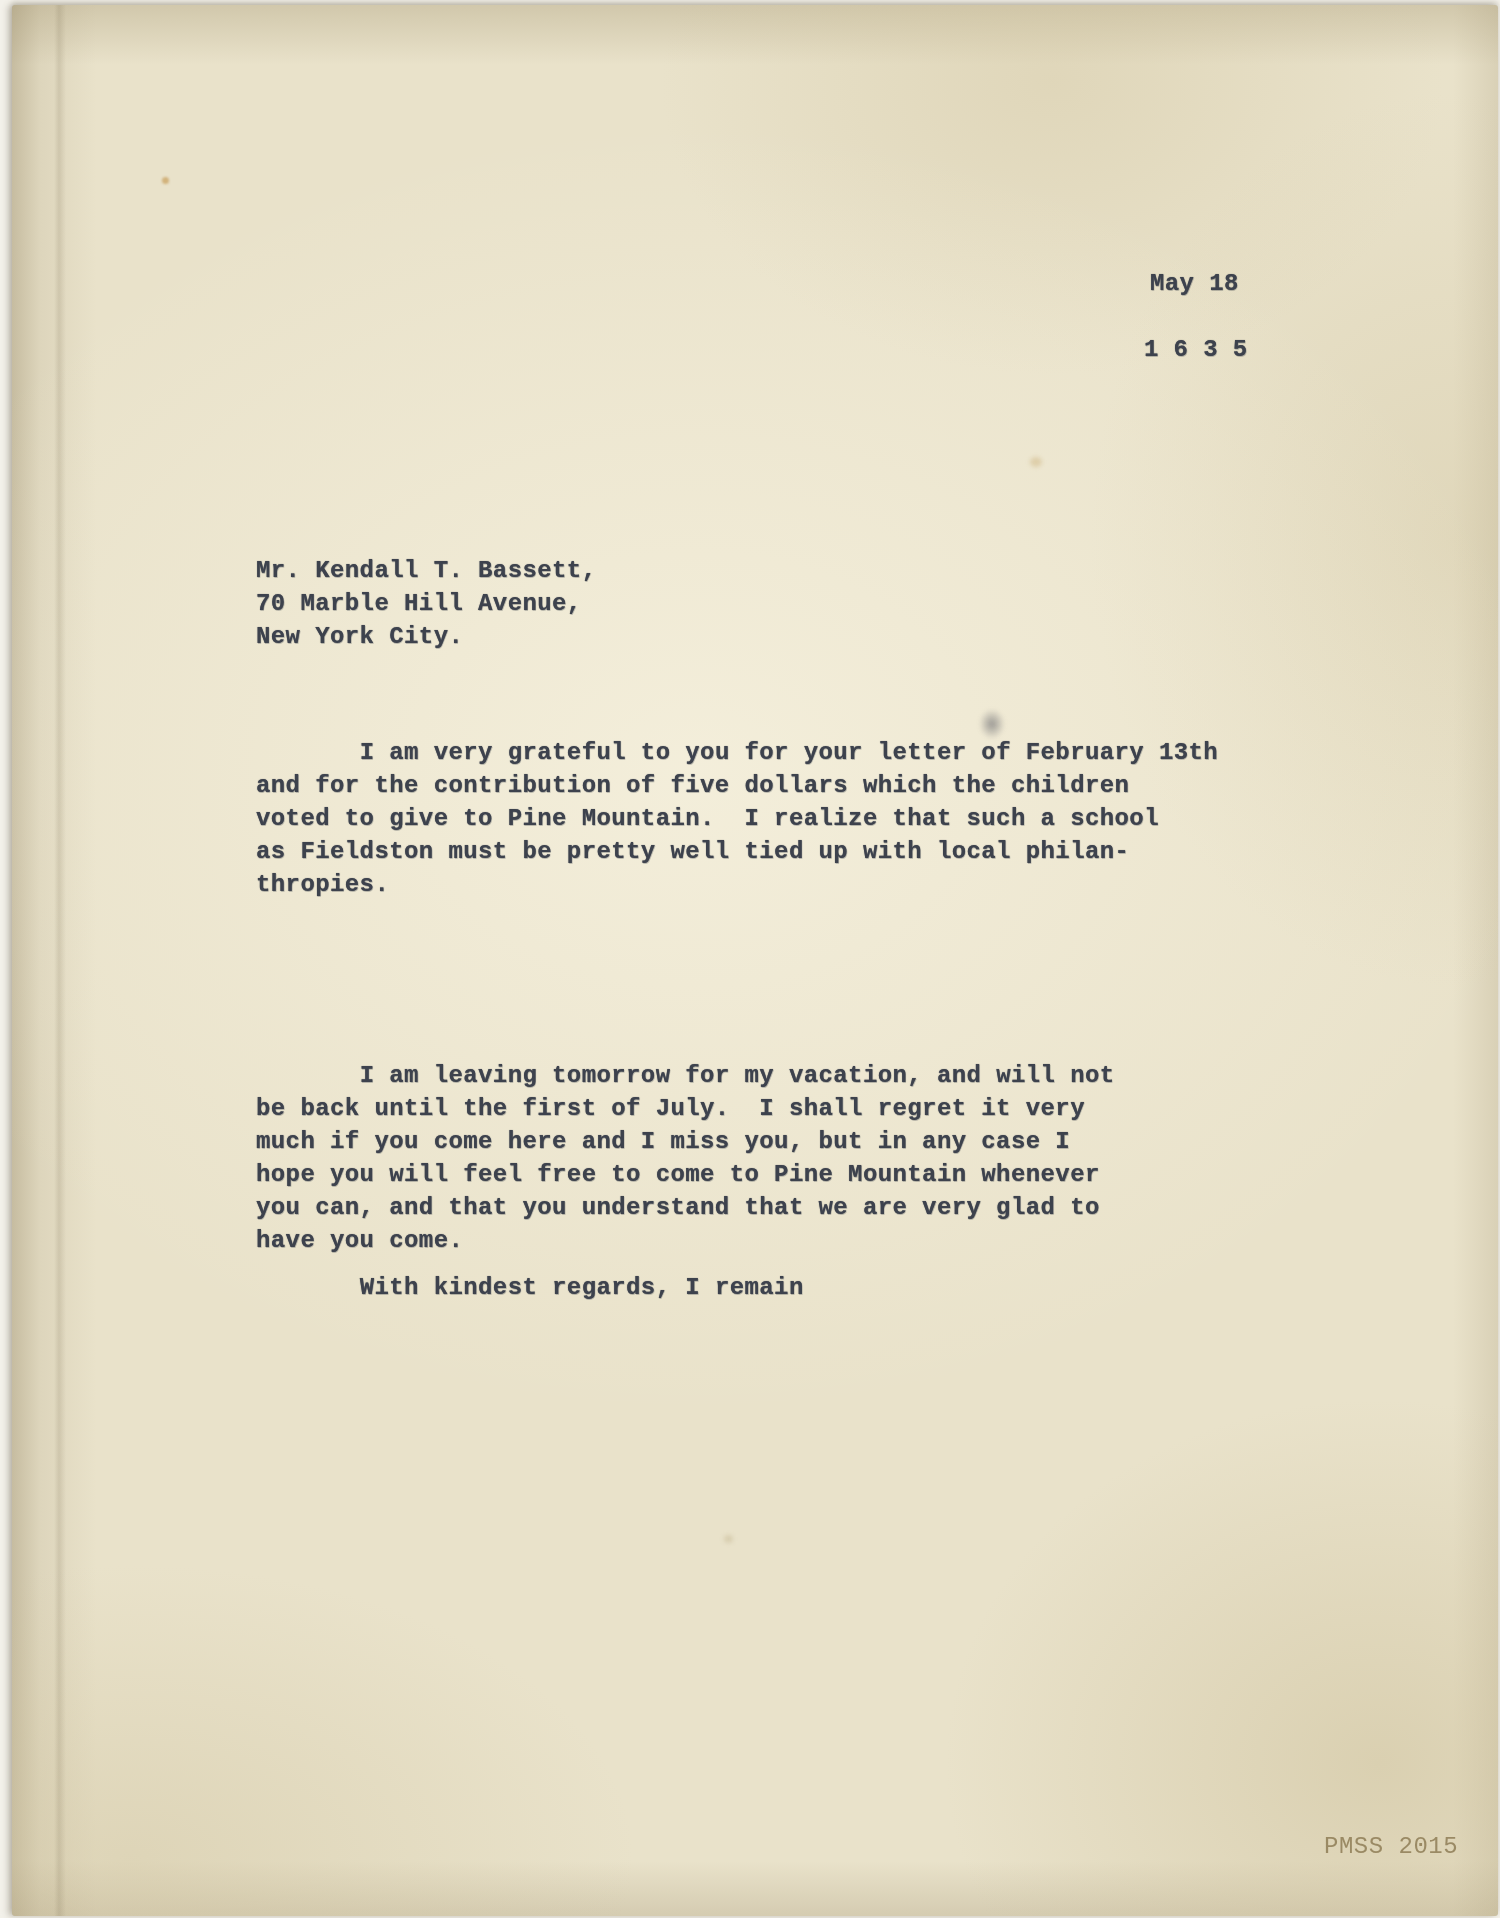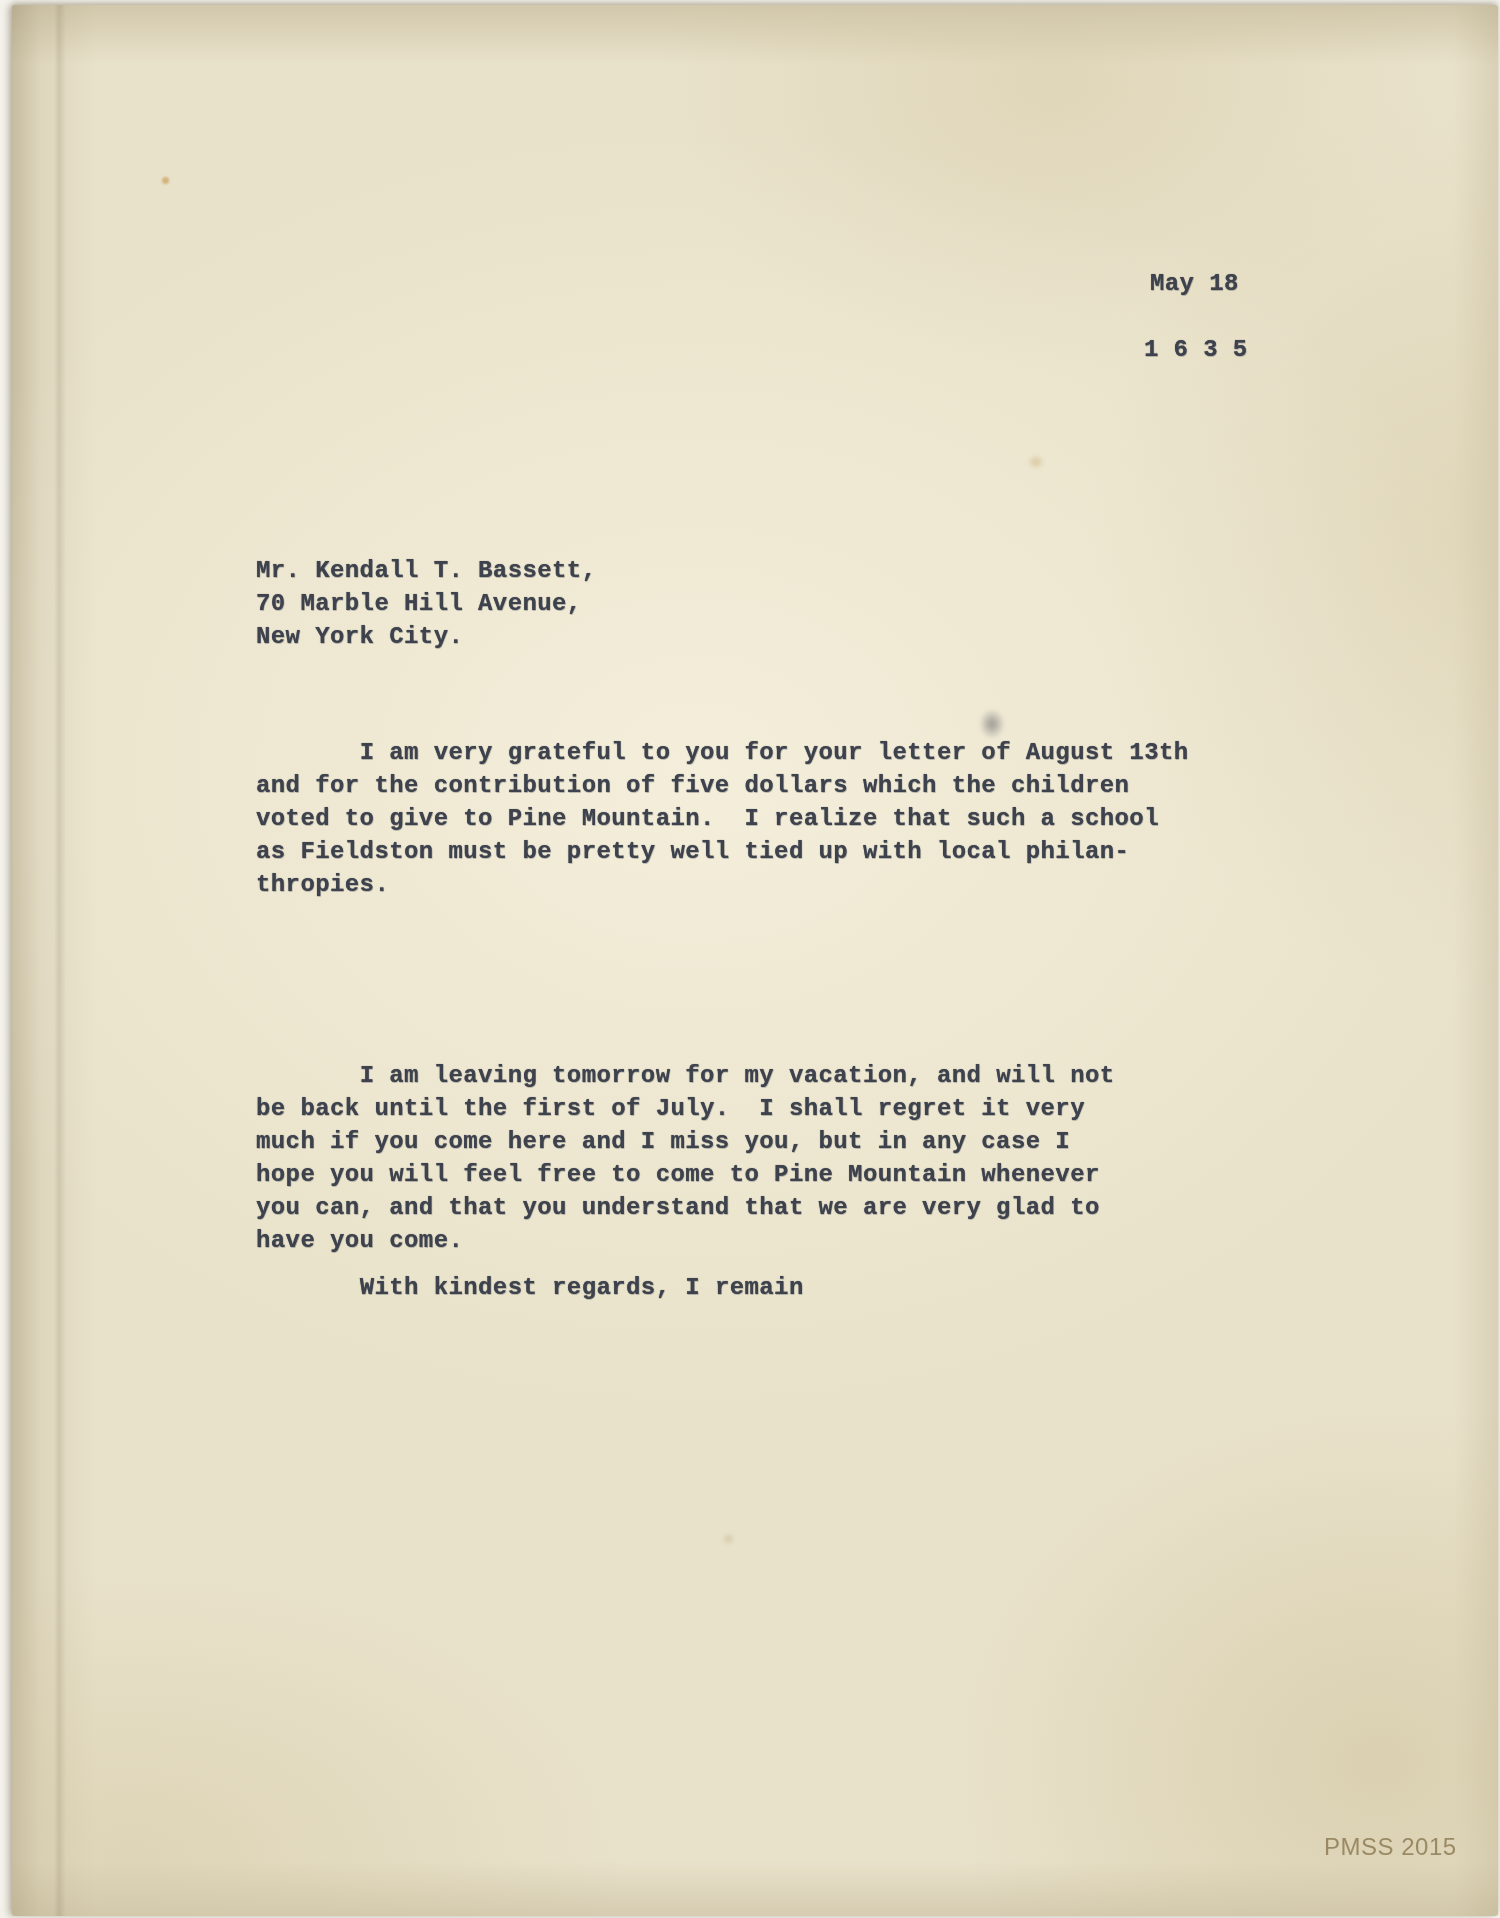--- a/index.html
+++ b/index.html
@@ -86,41 +86,41 @@
     background: rgba(190, 152, 82, 0.30); filter: blur(2px);
   }
   .speck.s3 {
     left: 712px; top: 1530px; width: 9px; height: 8px;
     background: rgba(175, 158, 112, 0.30); filter: blur(2px);
   }
   
   .watermark {
     position: absolute;
     left: 1312px; top: 1828px;
-    font-family: Liberation Sans, sans-serif;
+    font-family: Liberation Mono, monospace;
     font-size: 24px;
     letter-spacing: 0.5px;
     color: rgba(142, 124, 86, 0.85);
   }
 </style>
 </head>
 <body>
 
 <div class="scan">
   <div class="paper">
 
     <div class="typed date-line1">May 18</div>
     <div class="typed date-line2">1 6 3 5</div>
 
     <div class="typed recipient">Mr. Kendall T. Bassett,
 70 Marble Hill Avenue,
 New York City.</div>
 
 
-    <div class="typed para-1">       I am very grateful to you for your letter of August 13th
+    <div class="typed para-1">       I am very grateful to you for your letter of February 13th
 and for the contribution of five dollars which the children
 voted to give to Pine Mountain.  I realize that such a school
 as Fieldston must be pretty well tied up with local philan-
 thropies.</div>
     <div class="typed para-3">       I am leaving tomorrow for my vacation, and will not
 be back until the first of July.  I shall regret it very
 much if you come here and I miss you, but in any case I
 hope you will feel free to come to Pine Mountain whenever
 you can, and that you understand that we are very glad to
 have you come.</div>

